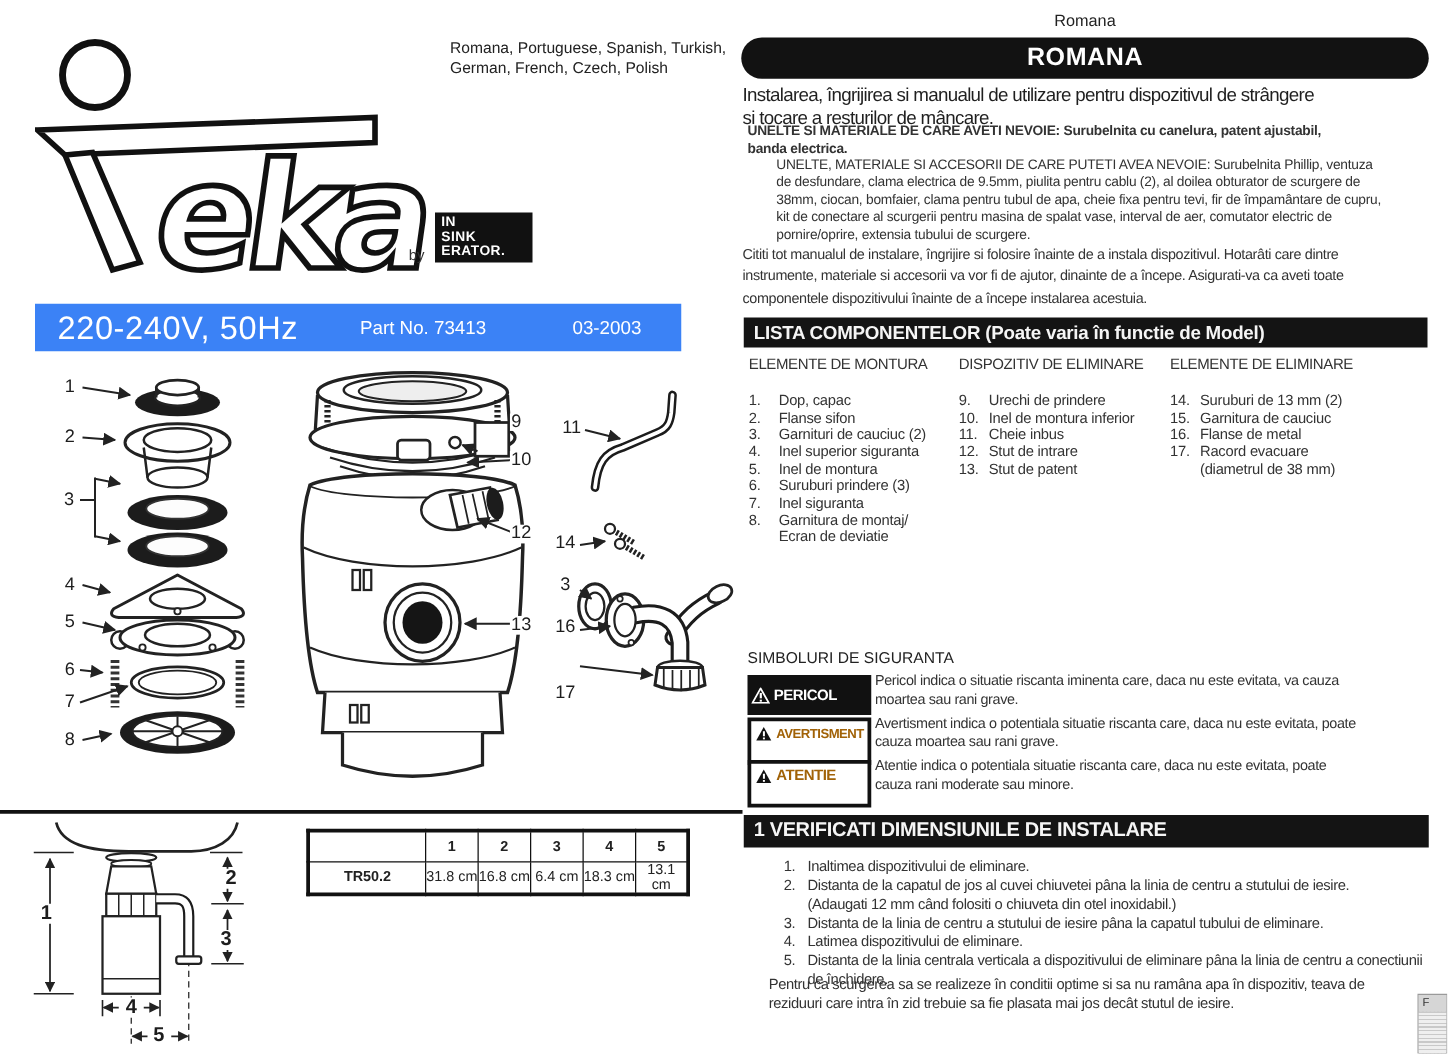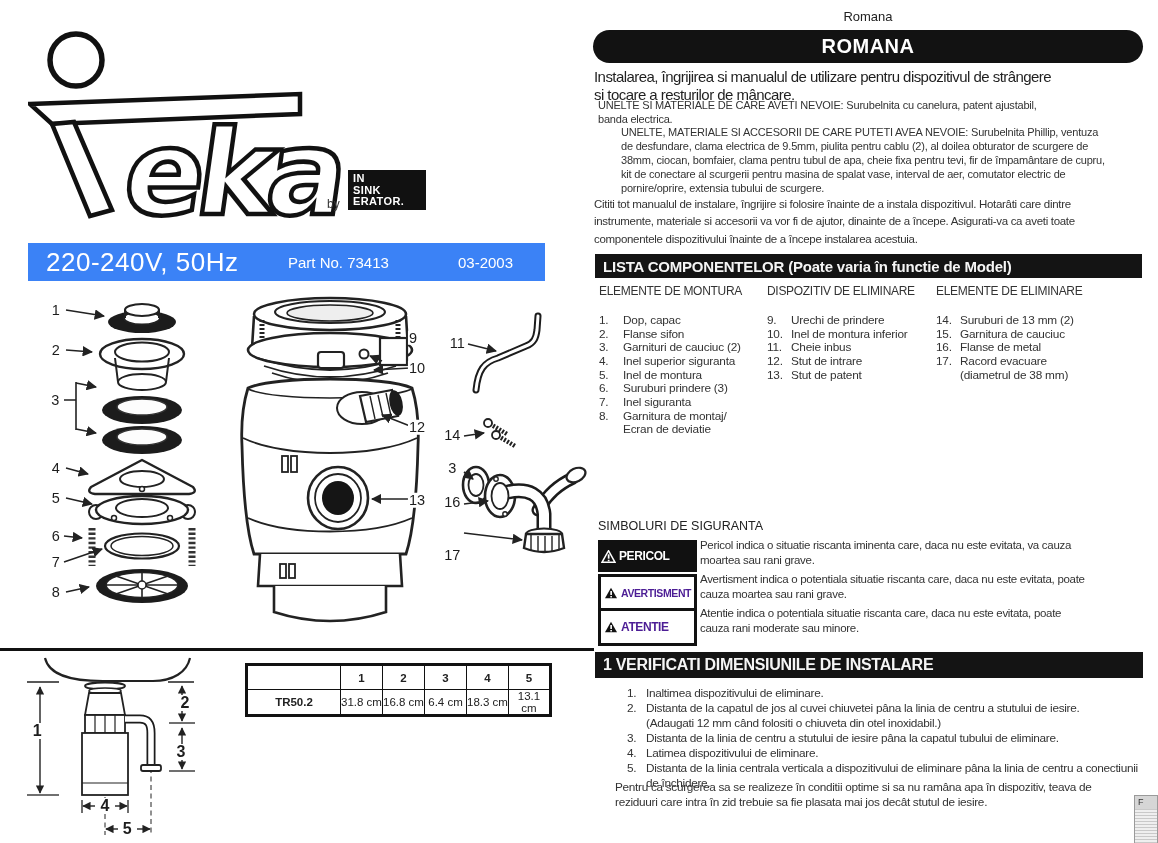--- a/index.html
+++ b/index.html
@@ -42,21 +42,21 @@
   #dims th.c { font-weight:bold; }
   table#dims { border:3.5px solid #111; }
 
   
   #romana-tab { left:593px; top:9px; width:550px; text-align:center; font-size:13px; color:#222; }
   #romana-pill { left:593px; top:30px; width:550px; height:33px; background:#121212; border-radius:17px;
                  color:#fff; font-size:20px; font-weight:bold; letter-spacing:.5px;
                  display:flex; align-items:center; justify-content:center; }
   #intro { left:594px; top:68px; width:556px; font-size:15px; letter-spacing:-.55px; line-height:1.18; color:#1f1f1f; }
   .body-txt { font-size:11px; letter-spacing:-.2px; color:#333; }
-  #tools1 { left:598px; top:99px; width:552px; line-height:1.25; }
+  #tools1 { left:598px; top:99px; width:552px; line-height:1.25;font-weight:bold; }
   #tools2 { left:594px; top:126px; width:560px; line-height:1.27;margin-left:27px; }
   #readall { left:594px; top:196px; width:556px; font-size:11.5px; letter-spacing:-.3px; line-height:1.5; color:#333; }
 
   .black-bar { background:#141414; color:#f5f5f5; display:flex; align-items:center; }
   #lista-bar { left:595px; top:254px; width:547px; height:24px; font-size:15px; font-weight:600;
                padding-left:8px; letter-spacing:-.2px; }
   #components { left:599px; top:284px; width:545px; display:flex; }
   #components .col1 { width:168px; }
   #components .col2 { width:169px; }
   #components .col3 { width:190px; }
@@ -64,21 +64,21 @@
   .comp-list { margin-top:16px; }
   .li-row { display:flex; font-size:11.8px; line-height:1.16; color:#333; letter-spacing:-.2px; }
   .li-num { width:24px; flex:none; }
   .li-txt { white-space:pre-line; }
 
   #safety-title { left:598px; top:519px; font-size:12.5px; color:#222; }
   .safety-row { left:598px; width:552px; height:26px; }
   .badge { position:absolute; left:0; top:0; width:99px; height:24px; display:flex; align-items:center;
            gap:3px; padding:16px 3px; font-size:12px; font-weight:bold; letter-spacing:-.4px; }
   .badge.danger { background:#111; color:#fff; }
-  .badge.outline { border:3px solid #111; color:#4c1d95; background:#fff; height:26px; }
+  .badge.outline { border:3px solid #111; color:#a16207; background:#fff; height:26px;align-items:flex-end; }
   .badge svg { flex:none; }
   .safety-txt { position:absolute; left:102px; top:-2px; width:450px; font-size:11.5px;
                 line-height:1.3; letter-spacing:-.3px; color:#333; }
 
   #verify-bar { left:595px; top:652px; width:548px; height:26px; font-size:16px; font-weight:600;
                 padding-left:8px; letter-spacing:-.3px; }
   #verify-list { left:627px; top:686px; width:516px; }
   #verify-list .li-row { font-size:11.8px; line-height:1.27; letter-spacing:-.3px; }
   #verify-list .li-num { width:19px; }
   #verify-note { left:615px; top:780px; width:530px; font-size:11.8px; line-height:1.27;
@@ -106,20 +106,24 @@
       </g>
     </svg>
   </div>
   <div class="abs" id="by-label">by</div>
   <div class="abs" id="ise-logo">
     <div>IN</div>
     <div>SINK</div>
     <div>ERATOR.</div>
   </div>
 
+  <div class="abs" id="languages">
+    <div>Romana, Portuguese, Spanish, Turkish,</div>
+    <div>German, French, Czech, Polish</div>
+  </div>
 
   <div class="abs" id="spec-bar">
     <span class="v">220-240V, 50Hz</span>
     <span class="p">Part No. 73413</span>
     <span class="d">03-2003</span>
   </div>
 
   <div class="abs" id="exploded">
     <svg viewBox="0 0 560 362">
       <defs>

